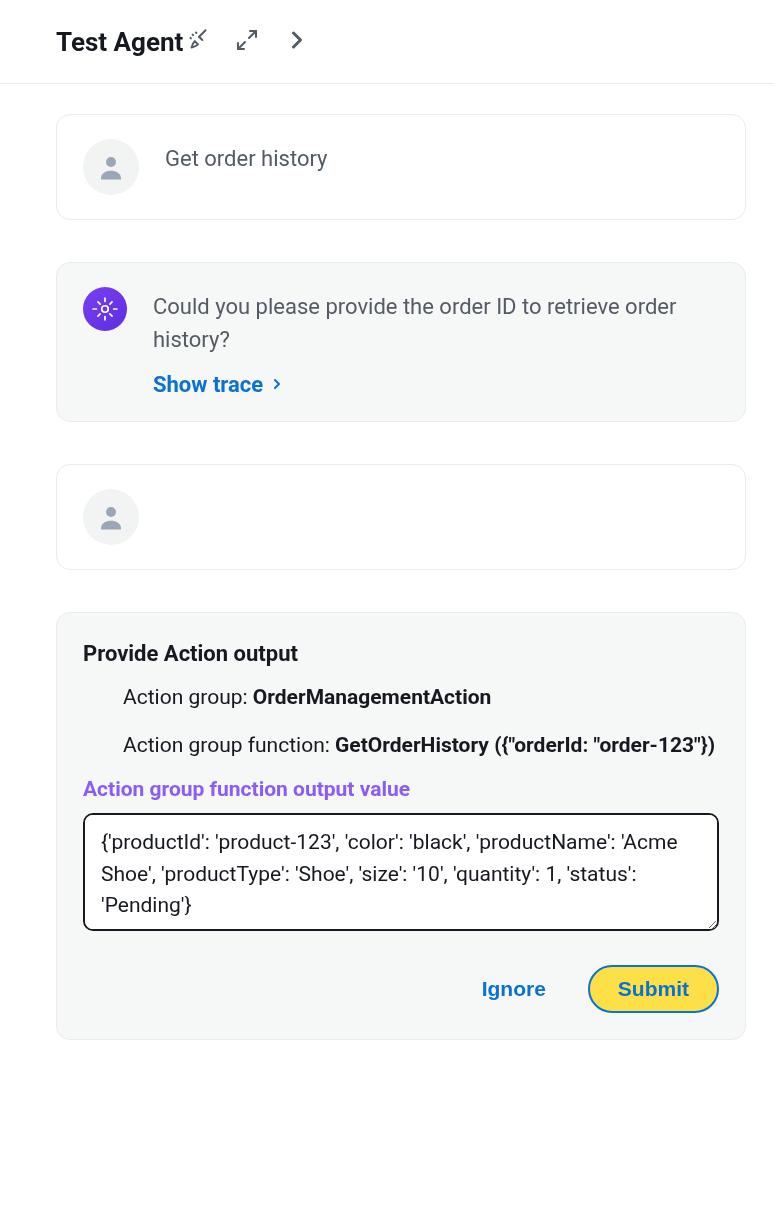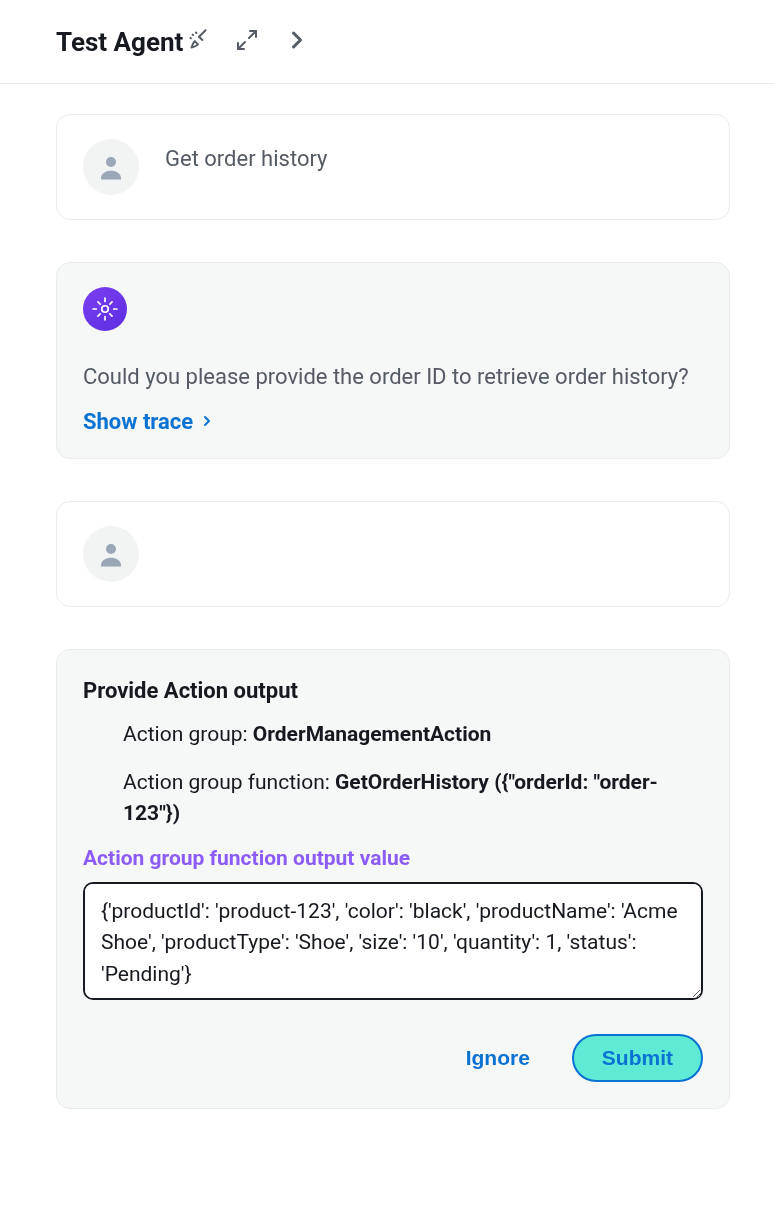--- a/index.html
+++ b/index.html
@@ -30,35 +30,34 @@
     background: none;
     border: none;
     cursor: pointer;
     padding: 2px;
     display: inline-flex;
     align-items: center;
     justify-content: center;
     color: #545b64;
   }
   .chat-area {
-    padding: 30px 44px 30px 56px;
+    padding: 30px 28px 30px 56px;
   }
   .msg-card {
     border: 1px solid #e9ebed;
     border-radius: 14px;
     padding: 24px 26px;
     margin-bottom: 42px;
     display: flex;
     gap: 26px;
     align-items: flex-start;
     background: #fff;
   }
   .msg-card.agent {
     background: #f6f7f7;
-    flex-direction: column;
   }
   .avatar-user {
     width: 56px;
     height: 56px;
     border-radius: 50%;
     background: #f2f3f3;
     display: flex;
     align-items: center;
     justify-content: center;
     flex-shrink: 0;
@@ -147,21 +146,21 @@
   .btn-ignore {
     background: none;
     border: none;
     color: #0972d3;
     font-size: 21px;
     font-weight: 700;
     cursor: pointer;
     padding: 8px 10px;
   }
   .btn-submit {
-    background: #5eead4;
+    background: #fde047;
     border: 2px solid #0972d3;
     color: #0972d3;
     font-size: 21px;
     font-weight: 700;
     cursor: pointer;
     padding: 10px 28px;
     border-radius: 24px;
   }
 </style>
 </head>

